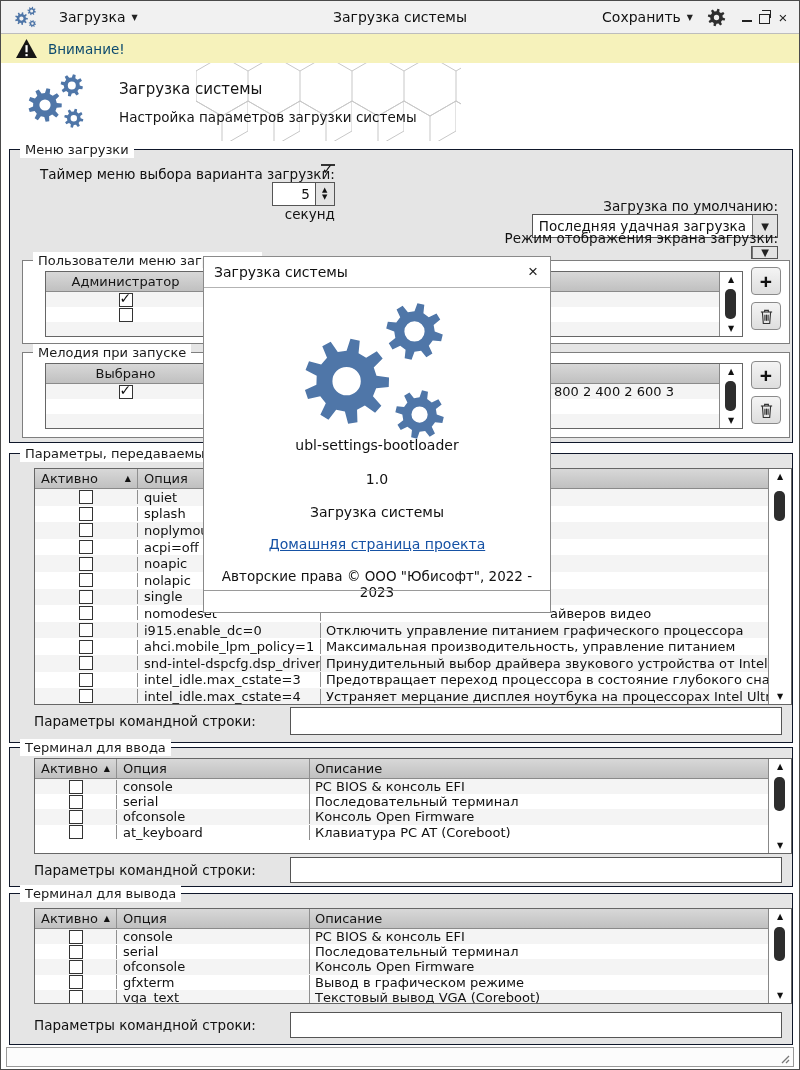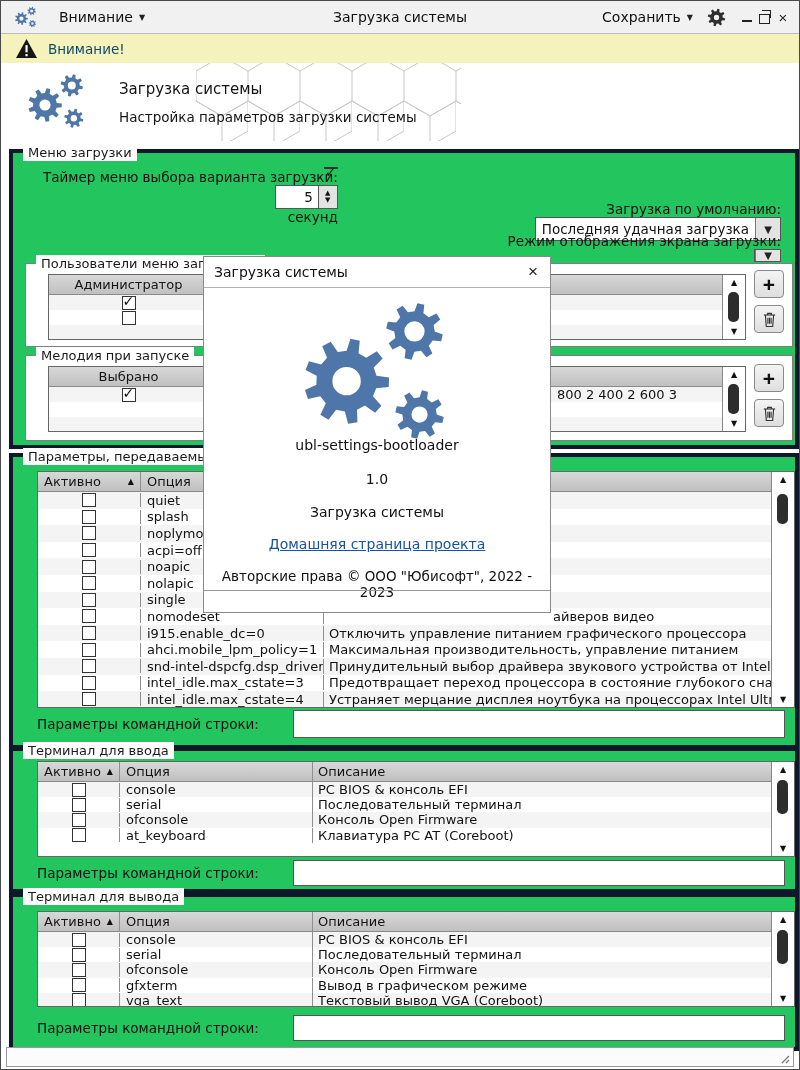--- a/index.html
+++ b/index.html
@@ -28,21 +28,21 @@
   .warn-text{margin-left:10px;font-size:13.5px;color:#0c4a6e;}
 
   
   .apphead{position:absolute;left:0;top:62px;width:100%;height:78px;background:#fff;overflow:hidden;}
   .hexbg{position:absolute;left:195px;top:0;}
   .apphead .logo{position:absolute;left:22px;top:8px;}
   .ah-title{position:absolute;left:118px;top:17px;font-size:15px;color:#141414;}
   .ah-sub{position:absolute;left:118px;top:46px;font-size:13.5px;color:#141414;}
 
   
-  .fs{position:absolute;border:4px solid #0f172a;background:#22c55e;}
+  .fs{position:absolute;border:1px solid #0f172a;background:#e5e5e5;}
   .fs>.legend{position:absolute;top:-9px;left:10px;background:#fff;padding:0 5px;font-size:13px;color:#1a1a1a;line-height:17px;white-space:nowrap;}
   .s1{left:8px;top:148px;width:782px;height:292px;}
   .s2{left:8px;top:452px;width:782px;height:288px;}
   .s3{left:8px;top:746px;width:782px;height:138px;}
   .s4{left:8px;top:892px;width:782px;height:150px;}
   .fs-inner{border:1px solid #7e7e7e;position:absolute;left:12px;width:766px;background:#fff;}
   .fs-users{top:110px;height:82px;}
   .fs-melody{top:202px;height:84px;}
   .fs-inner>.legend{position:absolute;top:-9px;left:10px;background:#fff;padding:0 5px;font-size:13px;color:#1a1a1a;line-height:17px;white-space:nowrap;}
 
@@ -149,21 +149,21 @@
 
 <div class="window">
 
   <div class="titlebar">
     <svg class="app-icon" viewBox="0 0 170 150">
       <path class="gear-blue" fill-rule="evenodd" d="M55.0 55.0 L58.8 43.2 L68.0 45.1 L66.8 57.4 L74.3 62.0 L84.8 55.4 L90.6 62.7 L81.8 71.5 L84.5 79.8 L96.9 81.5 L96.6 90.8 L84.2 91.9 L81.0 100.0 L89.3 109.2 L83.1 116.2 L73.0 109.0 L65.3 113.2 L65.7 125.6 L56.5 127.0 L53.3 115.0 L44.7 113.2 L37.1 123.0 L29.1 118.1 L34.5 106.9 L29.0 100.0 L16.9 102.6 L13.9 93.7 L25.2 88.6 L25.5 79.8 L14.5 74.0 L17.9 65.3 L29.9 68.6 L35.7 62.0 L31.0 50.5 L39.3 46.1 L46.3 56.3 Z M69 85 A14 14 0 1 0 41 85 A14 14 0 1 0 69 85 Z"></path>
       <path class="gear-blue" fill-rule="evenodd" d="M122.0 16.0 L124.9 8.1 L131.7 9.7 L130.8 18.0 L136.1 21.9 L143.7 18.3 L147.4 24.3 L140.9 29.5 L142.0 36.0 L149.9 38.9 L148.3 45.7 L140.0 44.8 L136.1 50.1 L139.7 57.7 L133.7 61.4 L128.5 54.9 L122.0 56.0 L119.1 63.9 L112.3 62.3 L113.2 54.0 L107.9 50.1 L100.3 53.7 L96.6 47.7 L103.1 42.5 L102.0 36.0 L94.1 33.1 L95.7 26.3 L104.0 27.2 L107.9 21.9 L104.3 14.3 L110.3 10.6 L115.5 17.1 Z M132 36 A10 10 0 1 0 112 36 A10 10 0 1 0 132 36 Z"></path>
       <path class="gear-blue" fill-rule="evenodd" d="M127.0 101.0 L129.4 94.1 L135.3 95.5 L134.5 102.7 L139.0 106.0 L145.6 102.8 L148.8 108.0 L143.1 112.5 L144.0 118.0 L150.9 120.4 L149.5 126.3 L142.3 125.5 L139.0 130.0 L142.2 136.6 L137.0 139.8 L132.5 134.1 L127.0 135.0 L124.6 141.9 L118.7 140.5 L119.5 133.3 L115.0 130.0 L108.4 133.2 L105.2 128.0 L110.9 123.5 L110.0 118.0 L103.1 115.6 L104.5 109.7 L111.7 110.5 L115.0 106.0 L111.8 99.4 L117.0 96.2 L121.5 101.9 Z M135 118 A8 8 0 1 0 119 118 A8 8 0 1 0 135 118 Z"></path>
     </svg>
     <button class="tb-btn tb-load">
-      <span>Внимание</span>
+      <span>Загрузка</span>
       <span class="dd-arrow">▼</span>
     </button>
     <div class="tb-title">Загрузка системы</div>
     <div class="tb-right">
       <button class="tb-btn">
         <span>Сохранить</span>
         <span class="dd-arrow">▼</span>
       </button>
       <button class="gear-btn">
         <svg width="19" height="19" viewBox="0 0 100 100">

